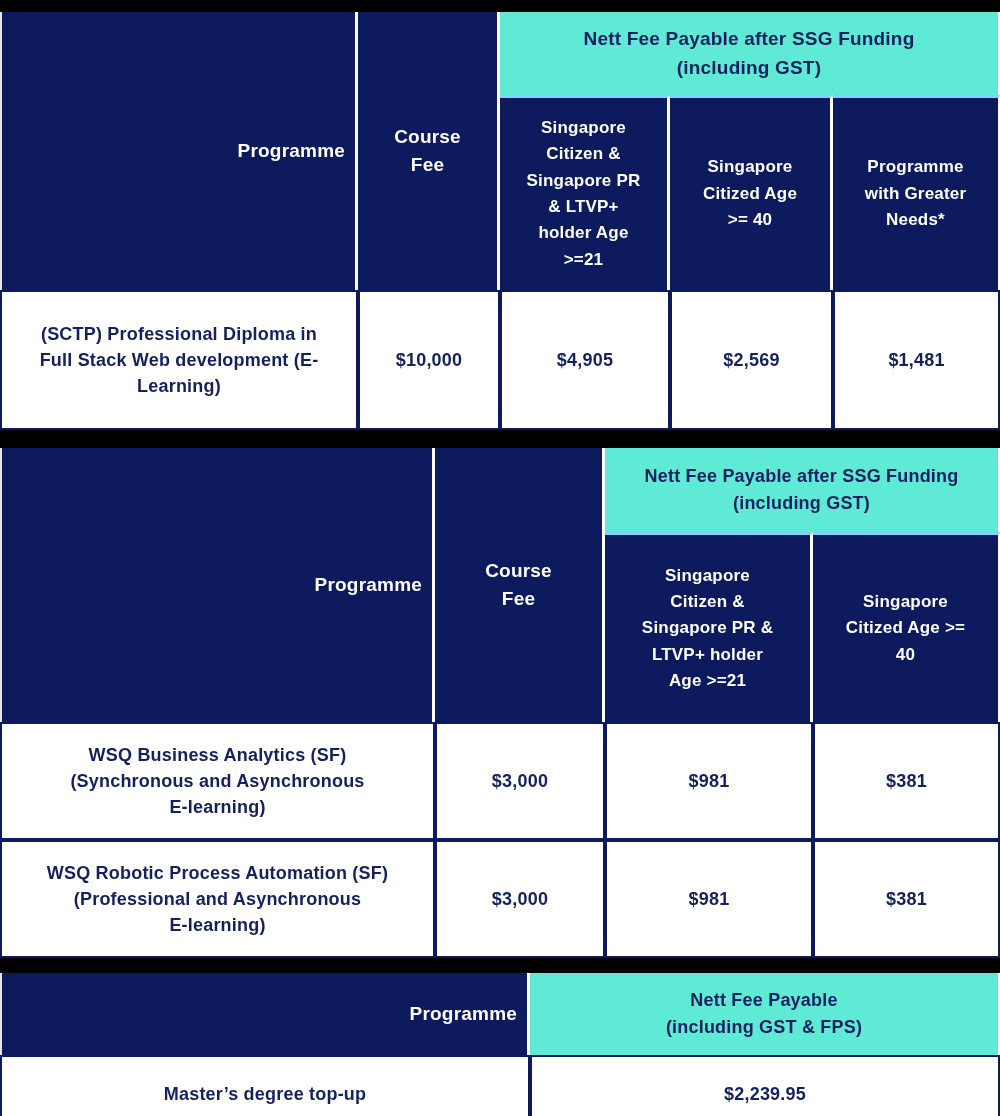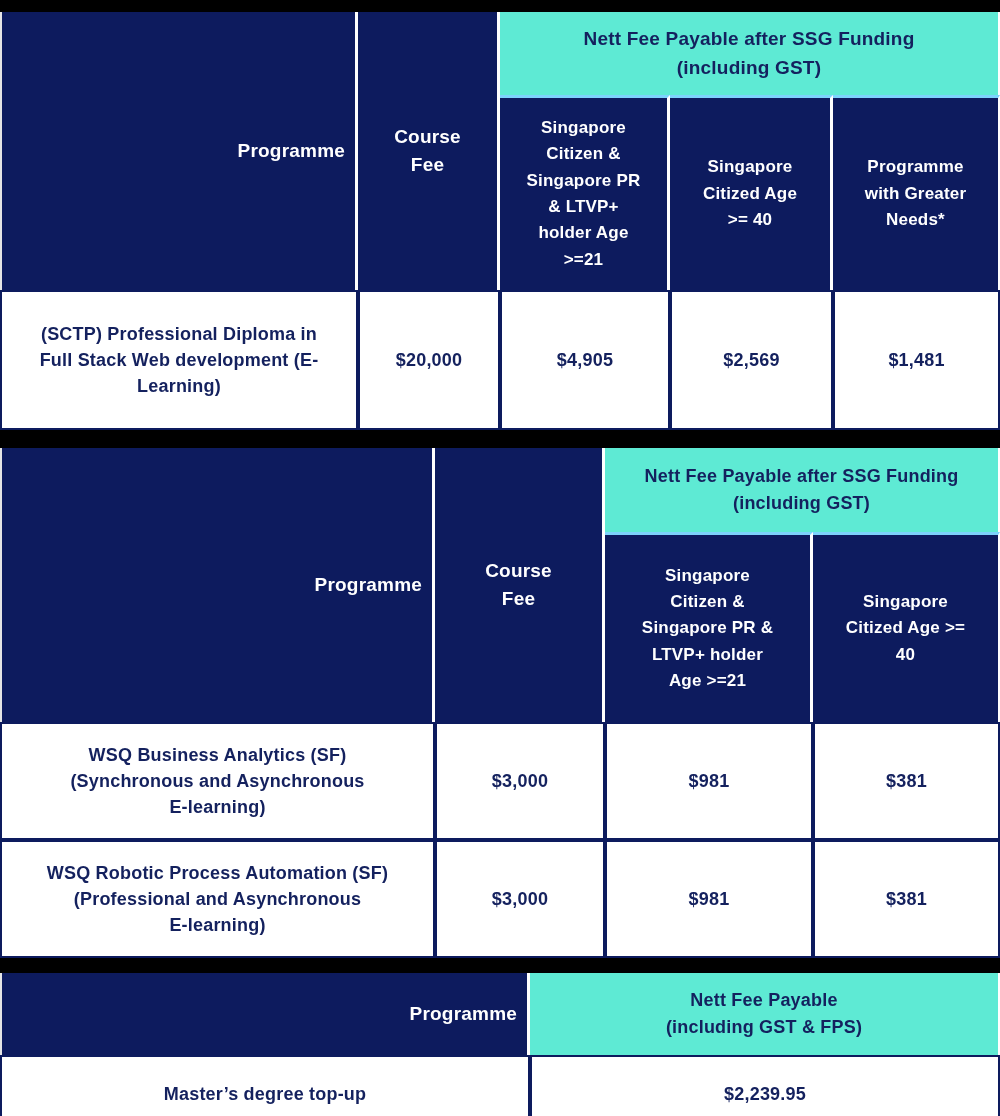--- a/index.html
+++ b/index.html
@@ -83,21 +83,21 @@
 Citized Age
 &gt;= 40</th>
     <th class="navy sub sep-t edge-r">Programme
 with Greater
 Needs*</th>
   </tr>
   <tr class="r-data">
     <td class="wcell val">(SCTP) Professional Diploma in
 Full Stack Web development (E-
 Learning)</td>
-    <td class="wcell val">$20,000</td>
+    <td class="wcell val">$10,000</td>
     <td class="wcell val">$4,905</td>
     <td class="wcell val">$2,569</td>
     <td class="wcell val">$1,481</td>
   </tr>
 </tbody>
   </table>
 
 <table class="t2">
   <colgroup>
     <col style="width:435px">

